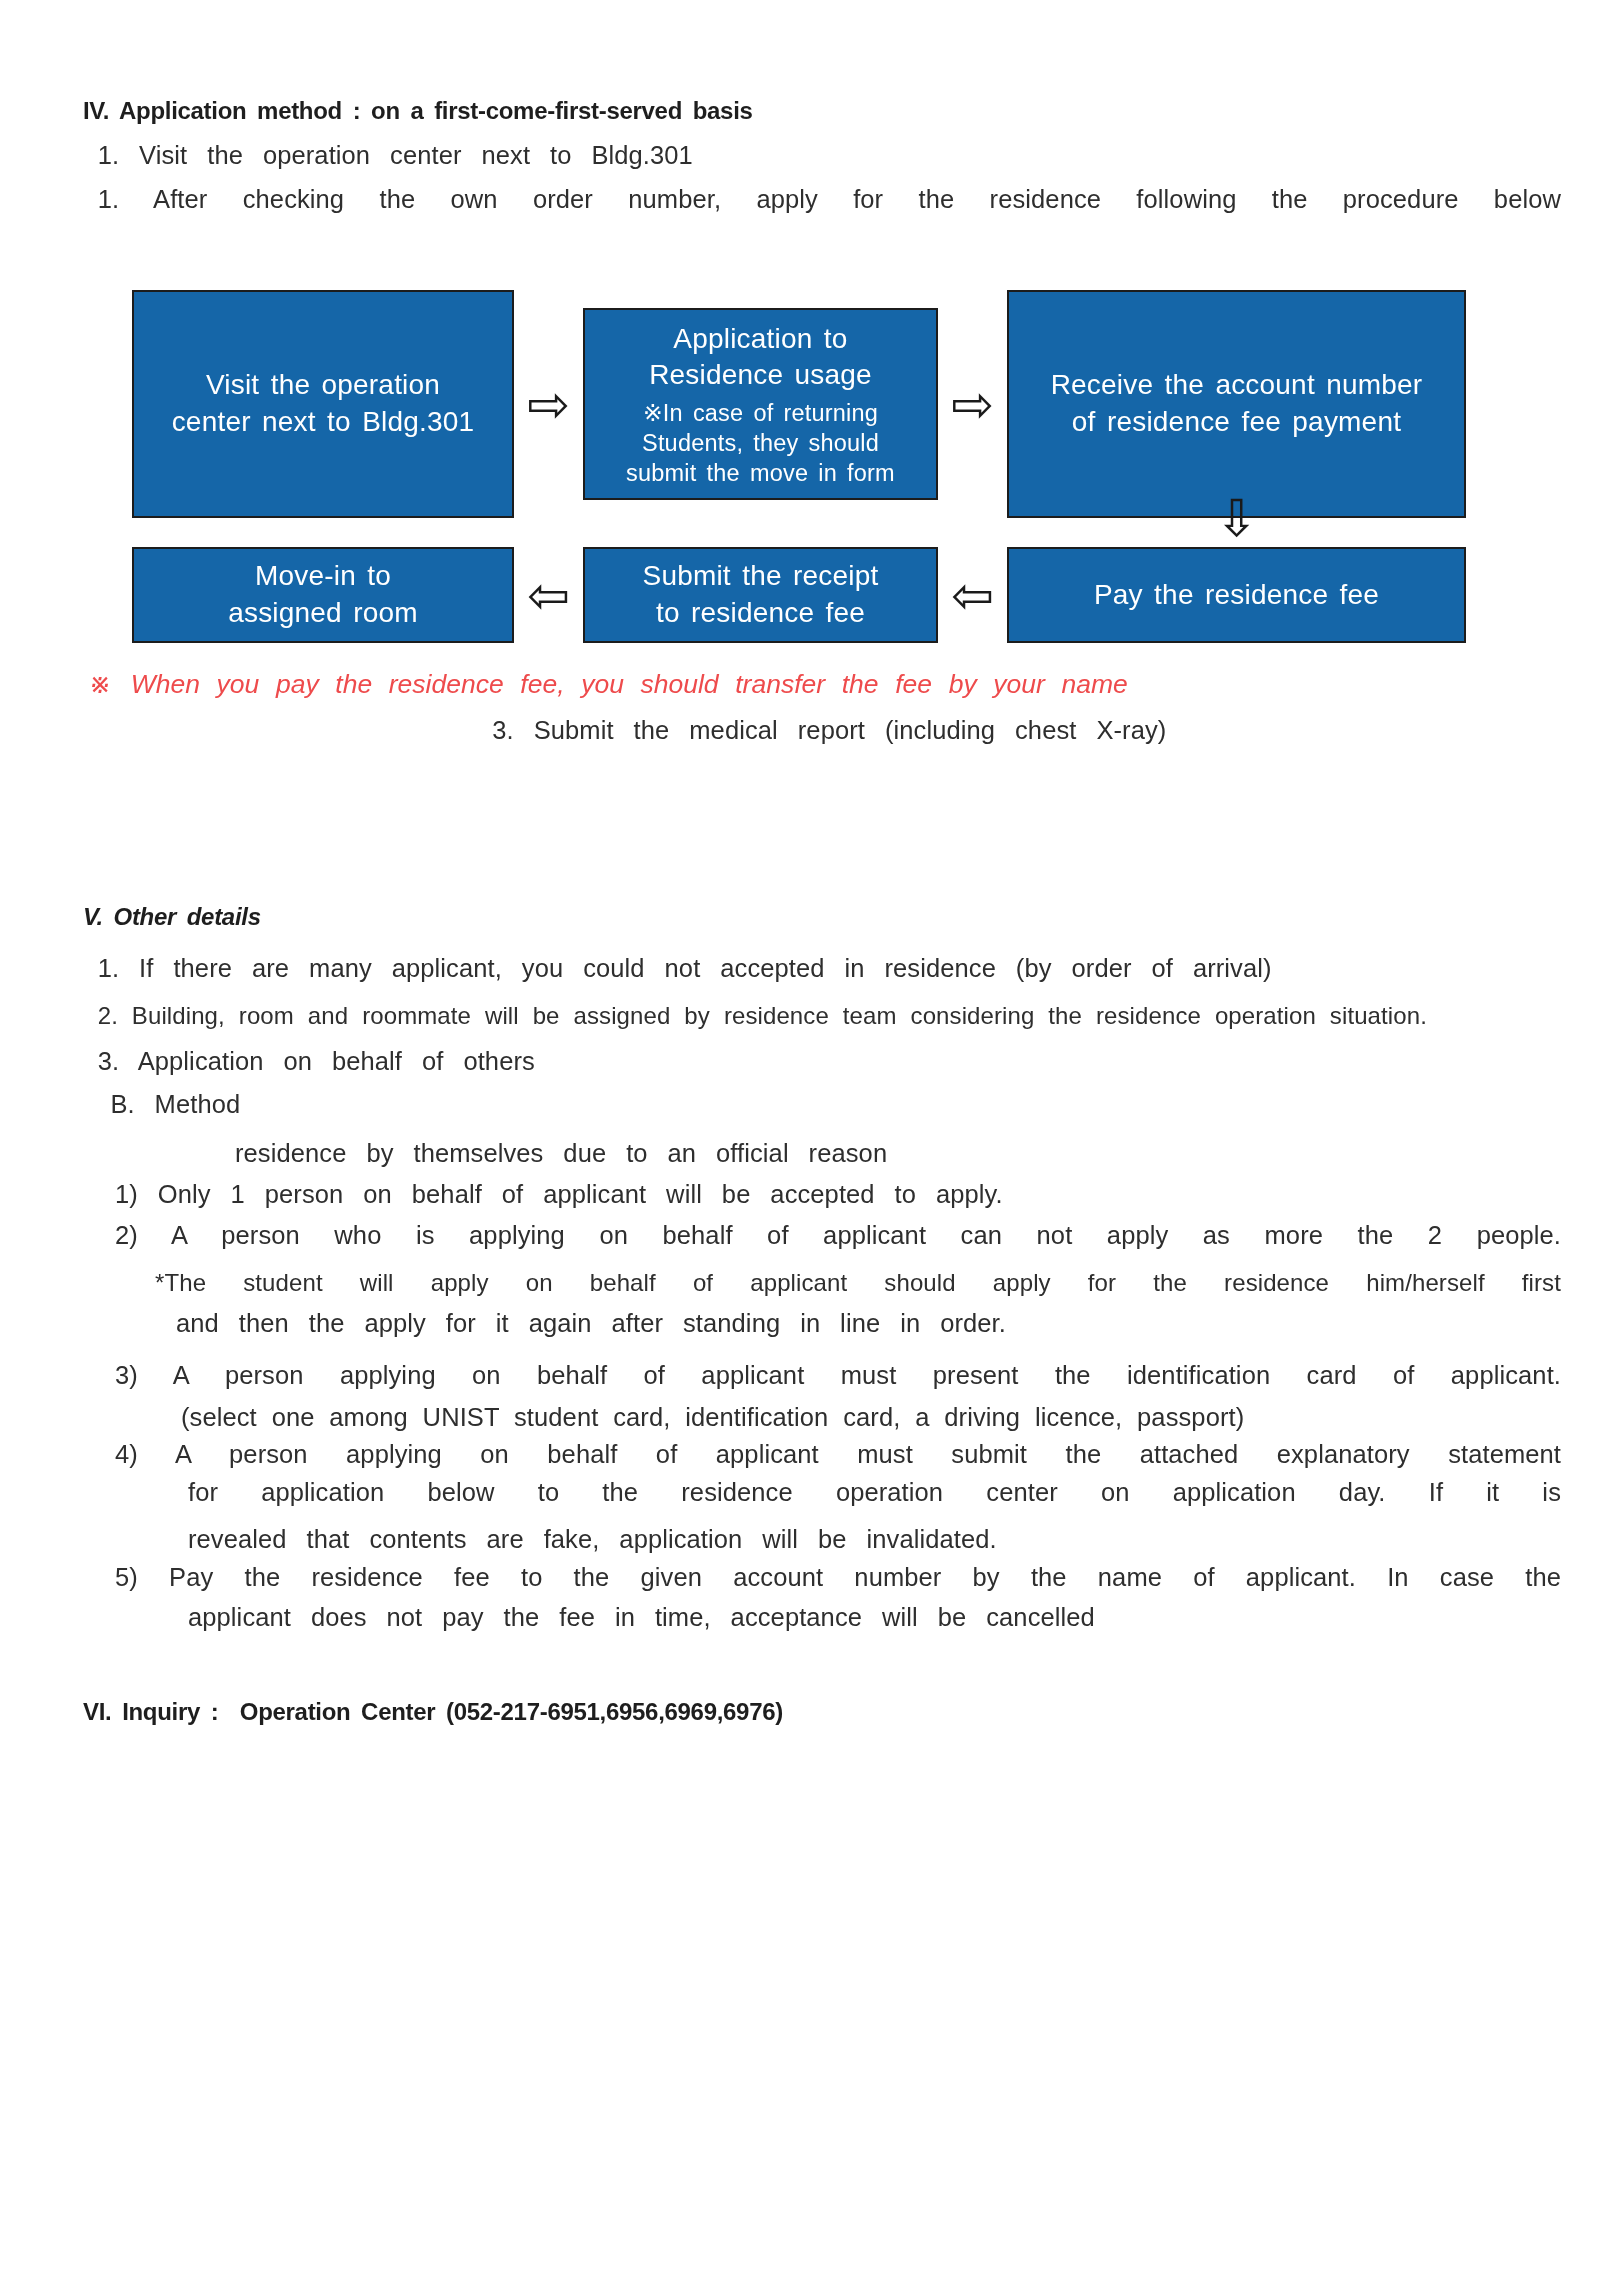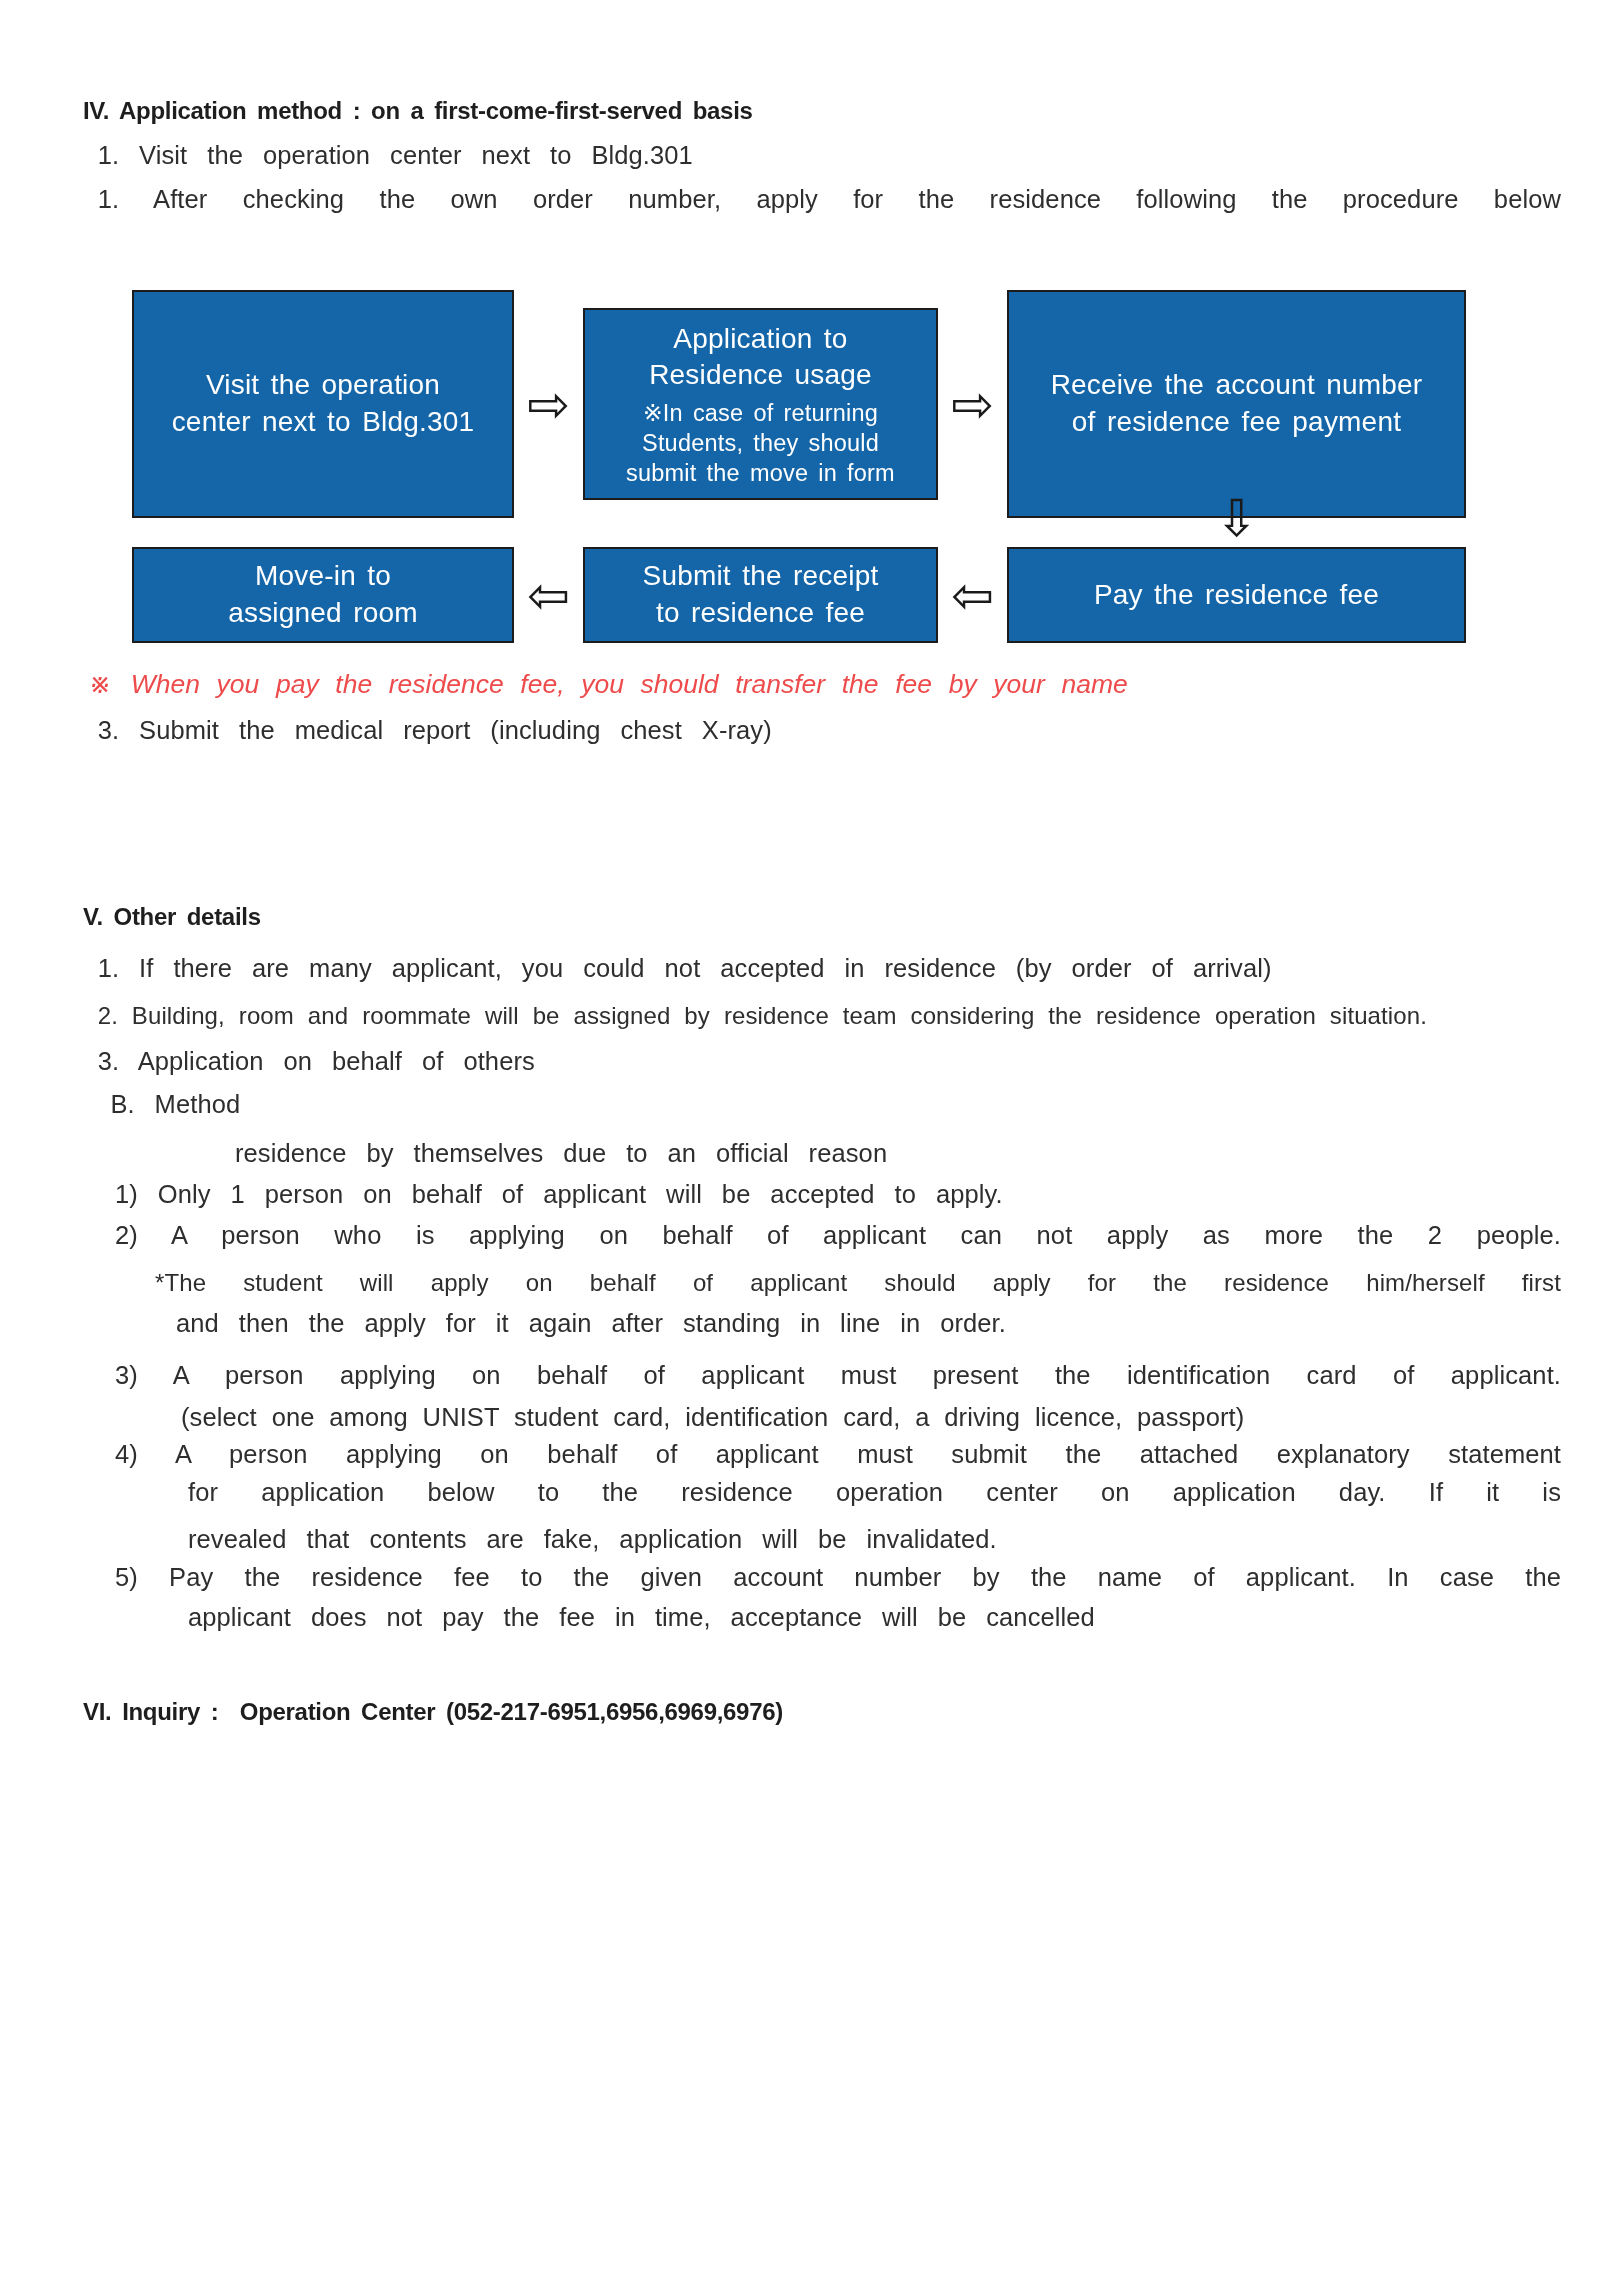--- a/index.html
+++ b/index.html
@@ -63,22 +63,22 @@
     margin:25.5px 0 0 5.9px;
     font-size:26.5px;line-height:31px;
     font-style:italic;
     color:#ee4b4c;
     word-spacing:0.35em;
   }
   .note-mark{margin-right:19.6px;font-style:italic;}
   
   .s4i1{margin:13.7px 0 0 14.7px;}
   .s4i2{margin:15.7px 0 0 14.7px;}
-  .s4i3{margin:15.7px 0 0 14.7px;}
-  .vhead{margin-top:155px;}
+  .s4i3{margin:15.7px 0 0 14.7px;text-align:center;}
+  .vhead{margin-top:155px;font-style:italic;}
   .v1{margin:21.6px 0 0 14.7px;}
   .v2{margin:17.6px 0 0 14.7px;}
   .v3{margin:17.6px 0 0 14.7px;}
   .vA{margin:21.6px 0 0 24.5px;}
   .vAc{margin:19.6px 0 0 152px;}
   .vB{margin:13.7px 0 0 27.4px;}
   .vm1{margin:12.7px 0 0 32px;}
   .vm2{margin:11.8px 0 0 32px;}
   .vm2n{margin:17.6px 0 0 72px;}
   .vm2nc{margin:11.8px 0 0 93px;}

